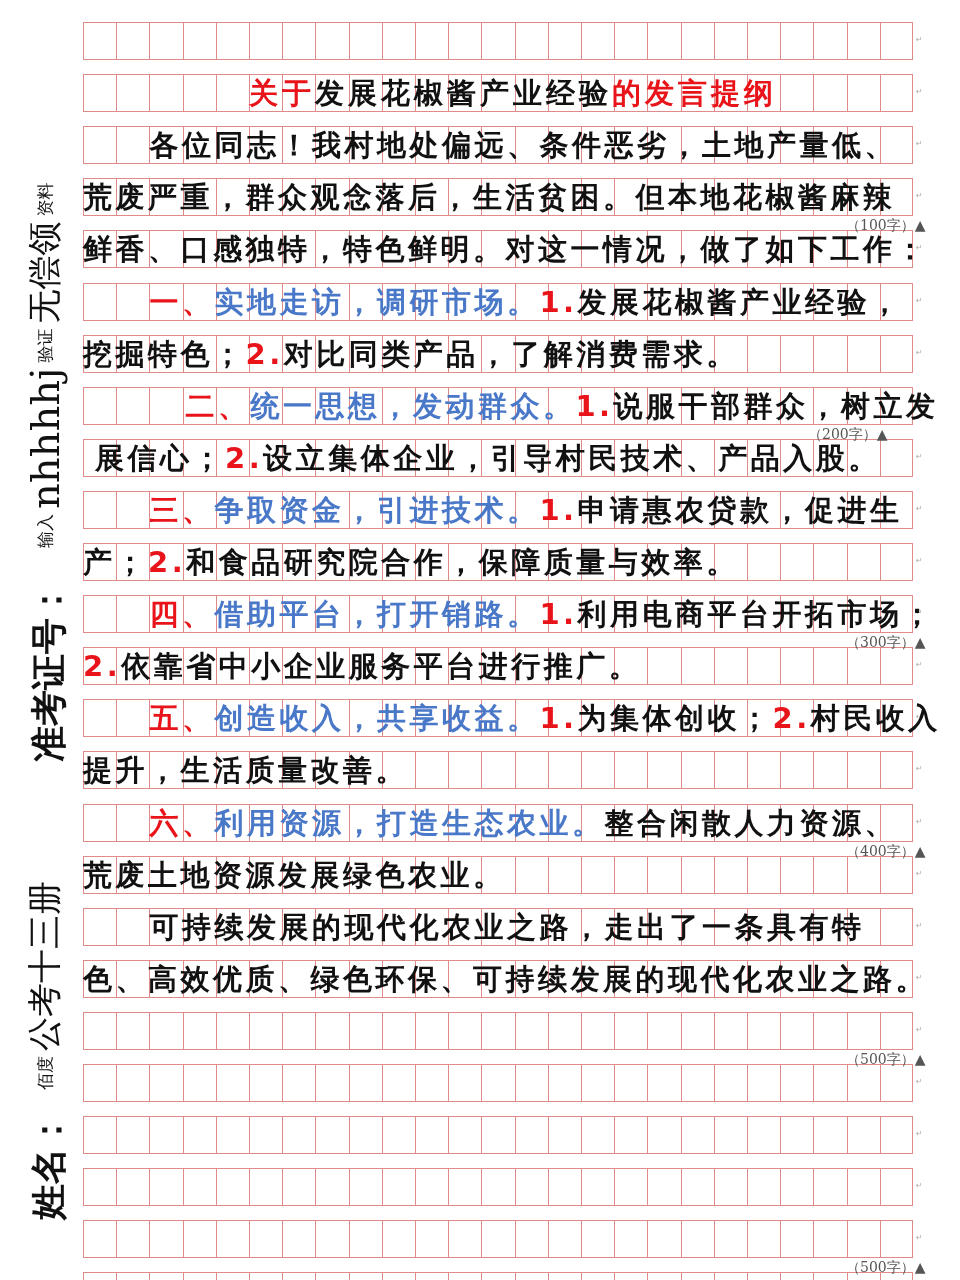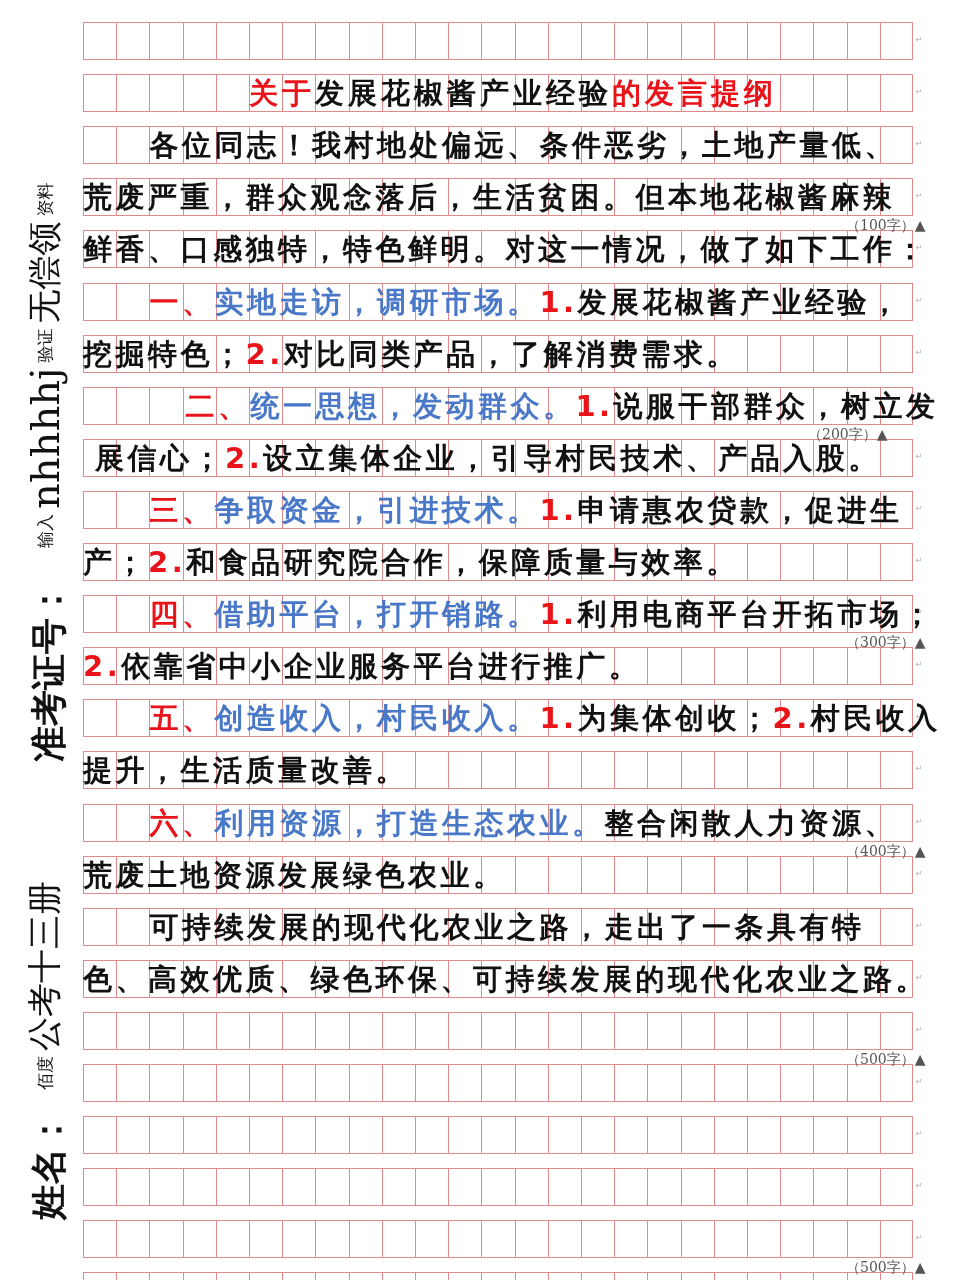--- a/index.html
+++ b/index.html
@@ -123,21 +123,21 @@
     <div class="text-line" style="top: 178.3px; left: 83px;"><span>荒废严重，群众观念落后，生活贫困。但本地花椒酱麻辣</span></div>
     <div class="text-line" style="top: 230.4px; left: 83px;"><span>鲜香、口感独特，特色鲜明。对这一情况，做了如下工作：</span></div>
     <div class="text-line" style="top: 282.5px; left: 149.4px;"><span class="red">一、</span><span class="blue">实地走访，调研市场。</span><span class="red">1.</span><span>发展花椒酱产业经验，</span></div>
     <div class="text-line" style="top: 334.6px; left: 83px;"><span>挖掘特色；</span><span class="red">2.</span><span>对比同类产品，了解消费需求。</span></div>
     <div class="text-line" style="top: 386.7px; left: 149.4px; padding-left: 36px;"><span class="red">二、</span><span class="blue">统一思想，发动群众。</span><span class="red">1.</span><span>说服干部群众，树立发</span></div>
     <div class="text-line" style="top: 438.8px; left: 95px;"><span>展信心；</span><span class="red">2.</span><span>设立集体企业，引导村民技术、产品入股。</span></div>
     <div class="text-line" style="top: 490.9px; left: 149.4px;"><span class="red">三、</span><span class="blue">争取资金，引进技术。</span><span class="red">1.</span><span>申请惠农贷款，促进生</span></div>
     <div class="text-line" style="top: 543px; left: 83px;"><span>产；</span><span class="red">2.</span><span>和食品研究院合作，保障质量与效率。</span></div>
     <div class="text-line" style="top: 595.1px; left: 149.4px;"><span class="red">四、</span><span class="blue">借助平台，打开销路。</span><span class="red">1.</span><span>利用电商平台开拓市场；</span></div>
     <div class="text-line" style="top: 647.2px; left: 83px;"><span class="red">2.</span><span>依靠省中小企业服务平台进行推广。</span></div>
-    <div class="text-line" style="top: 699.3px; left: 149.4px;"><span class="red">五、</span><span class="blue">创造收入，村民收入。</span><span class="red">1.</span><span>为集体创收；</span><span class="red">2.</span><span>村民收入</span></div>
+    <div class="text-line" style="top: 699.3px; left: 149.4px;"><span class="red">五、</span><span class="blue">创造收入，共享收益。</span><span class="red">1.</span><span>为集体创收；</span><span class="red">2.</span><span>村民收入</span></div>
     <div class="text-line" style="top: 751.4px; left: 83px;"><span>提升，生活质量改善。</span></div>
     <div class="text-line" style="top: 803.5px; left: 149.4px;"><span class="red">六、</span><span class="blue">利用资源，打造生态农业。</span><span>整合闲散人力资源、</span></div>
     <div class="text-line" style="top: 855.6px; left: 83px; text-align: center;"><span>荒废土地资源发展绿色农业。</span></div>
     <div class="text-line" style="top: 907.7px; left: 149.4px;"><span>可持续发展的现代化农业之路，走出了一条具有特</span></div>
     <div class="text-line" style="top: 959.8px; left: 83px;"><span>色、高效优质、绿色环保、可持续发展的现代化农业之路。</span></div>
   </div>
 
 <div class="counter" style="top: 217.3px; left: 846px;">（100字）▲</div>
 <div class="counter" style="top: 425.7px; left: 808px;">（200字）▲</div>
 <div class="counter" style="top: 634.1px; left: 846px;">（300字）▲</div>

